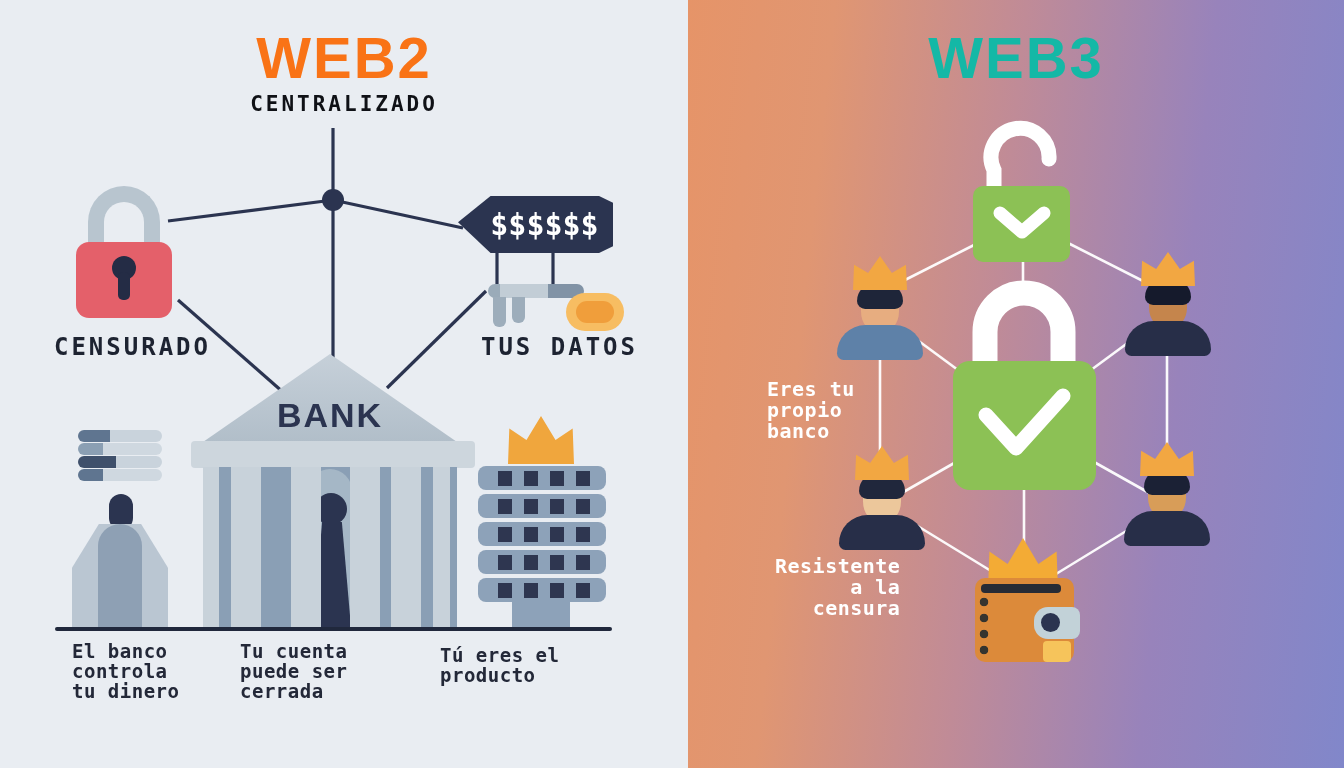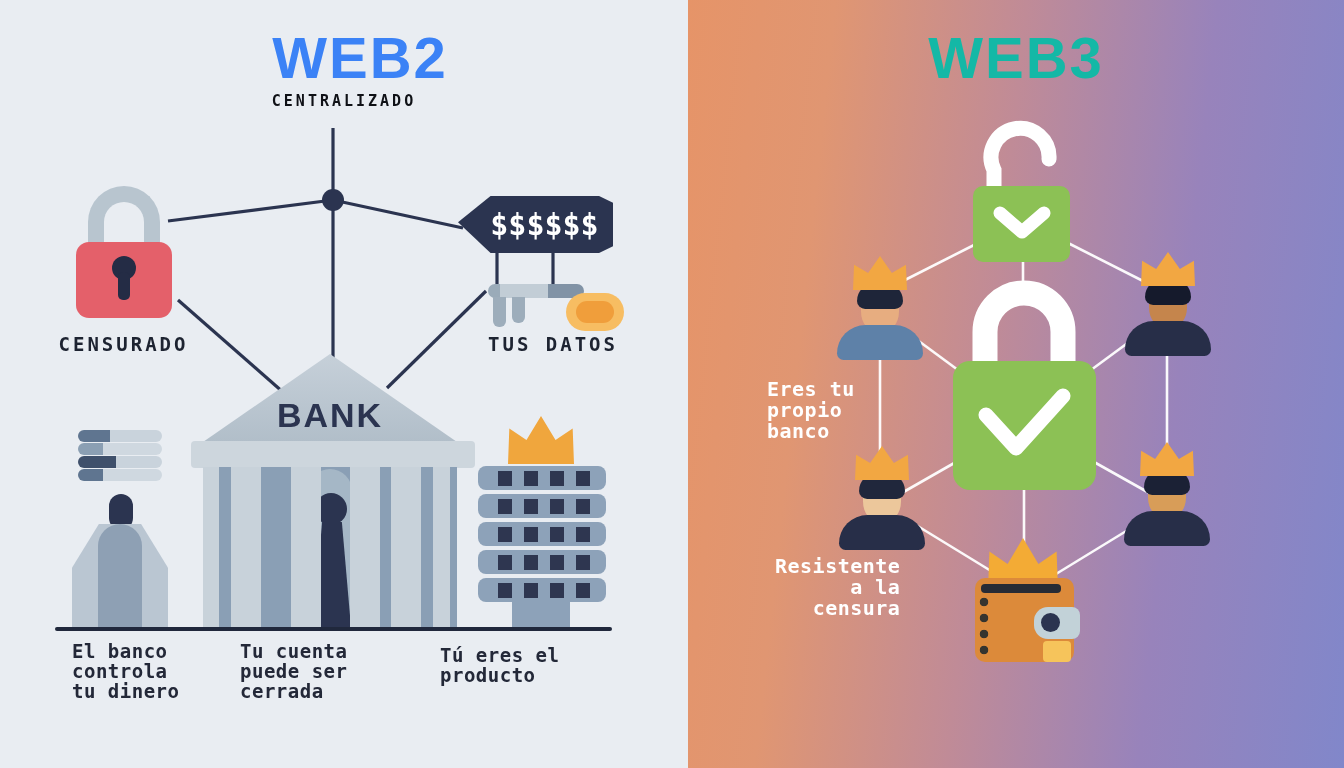--- a/index.html
+++ b/index.html
@@ -9,29 +9,29 @@
 
   
   .panel-left{left:0;top:0;width:688px;height:768px;background:#e9edf2;}
   .panel-right{left:688px;top:0;width:656px;height:768px;
     background:linear-gradient(96deg,#e69468 0%,#e09672 20%,#c08b97 46%,#9883bb 72%,#8187ca 100%);}
 
   svg.overlay{left:0;top:0;width:1344px;height:768px;pointer-events:none;}
 
   
   .title{width:656px;text-align:center;font-weight:900;font-size:58px;letter-spacing:2px;}
-  .title-left{left:32px;top:24px;color:#3b82f6;}
+  .title-left{left:16px;top:24px;color:#f97316;}
   .title-right{left:688px;top:24px;color:#14b8a6;}
   .subtitle{width:656px;text-align:center;font-family:"DejaVu Sans Mono",monospace;
-            font-weight:700;font-size:15px;letter-spacing:3px;}
+            font-weight:700;font-size:21px;letter-spacing:3px;}
   .subtitle-left{left:16px;top:92px;color:#0f1116;}
   .subtitle-right{left:688px;top:92px;color:#fdfdfe;}
 
   .mono-lbl{font-family:"DejaVu Sans Mono",monospace;font-weight:700;white-space:pre-line;}
-  .small-caps{font-size:19px;letter-spacing:3px;color:#1d2331;text-align:center;}
+  .small-caps{font-size:24px;letter-spacing:3px;color:#1d2331;text-align:right;}
   .footnote{font-size:19px;line-height:1.06;letter-spacing:.5px;color:#232838;}
   .benefit{font-size:20px;line-height:1.06;letter-spacing:.5px;color:#ffffff;}
 
   .lbl-censored{left:36px;top:333px;width:175px;}
   .lbl-data{left:468px;top:333px;width:170px;}
   .fn1{left:72px;top:641px;}  .fn2{left:240px;top:641px;}  .fn3{left:440px;top:645px;}
   .bn1{left:756px;top:379px;margin-left:11px;} .bn2{left:1175px;top:369px;} .bn3{left:775px;top:556px;text-align:right;}
 
   
   .lock-shackle{left:88px;top:186px;width:72px;height:58px;border:16px solid #b8c5cf;

